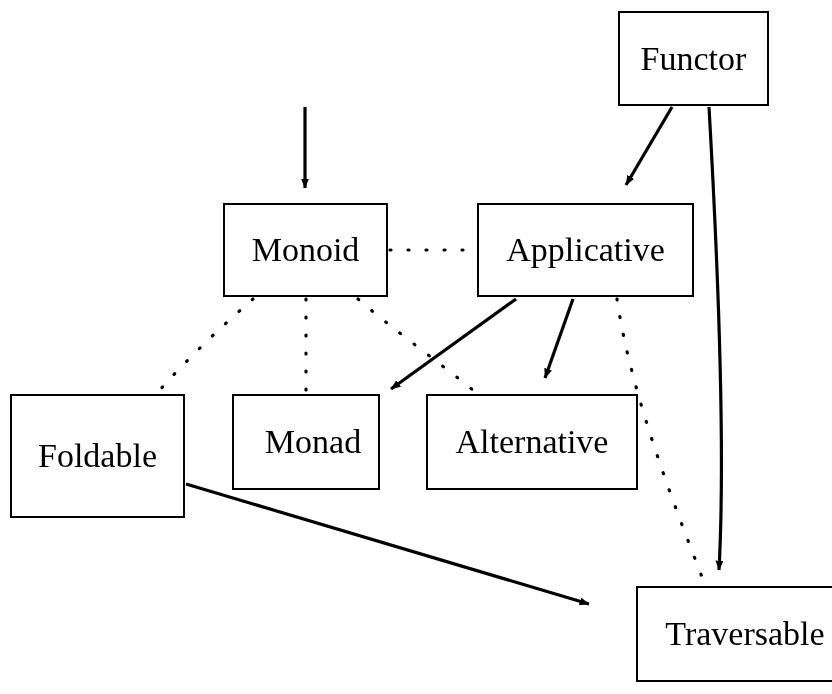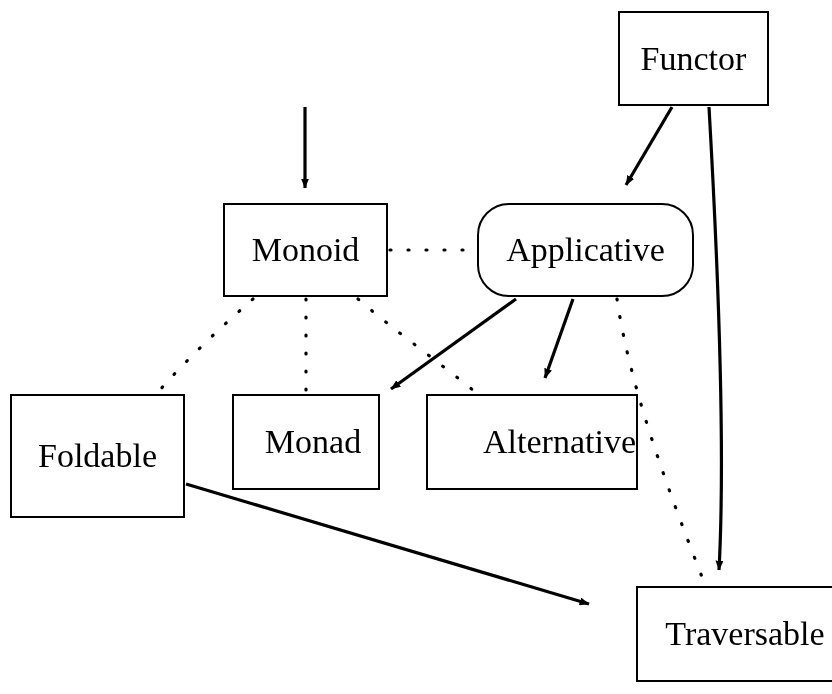--- a/index.html
+++ b/index.html
@@ -82,33 +82,33 @@
 
 
   <div class="node-box" style="left:618px; top:11px; width:151px; height:95px;">
     <span class="node-label">Functor</span>
   </div>
 
   <div class="node-box" style="left:223px; top:203px; width:165px; height:94px;">
     <span class="node-label">Monoid</span>
   </div>
 
-  <div class="node-box" style="left:477px; top:203px; width:217px; height:94px;border-radius:32px;">
+  <div class="node-box" style="left:477px; top:203px; width:217px; height:94px;">
     <span class="node-label">Applicative</span>
   </div>
 
   <div class="node-box" style="left:10px; top:394px; width:175px; height:124px;">
     <span class="node-label">Foldable</span>
   </div>
 
   <div class="node-box" style="left:232px; top:394px; width:148px; height:96px;padding-left:14px;">
     <span class="node-label">Monad</span>
   </div>
 
-  <div class="node-box" style="left:426px; top:394px; width:212px; height:96px;justify-content:flex-end;">
+  <div class="node-box" style="left:426px; top:394px; width:212px; height:96px;">
     <span class="node-label">Alternative</span>
   </div>
 
   <div class="node-box" style="left:602px; top:586px; width:218px; height:96px;margin-left:34px;">
     <span class="node-label">Traversable</span>
   </div>
 
 </div>
 
 </body></html>

